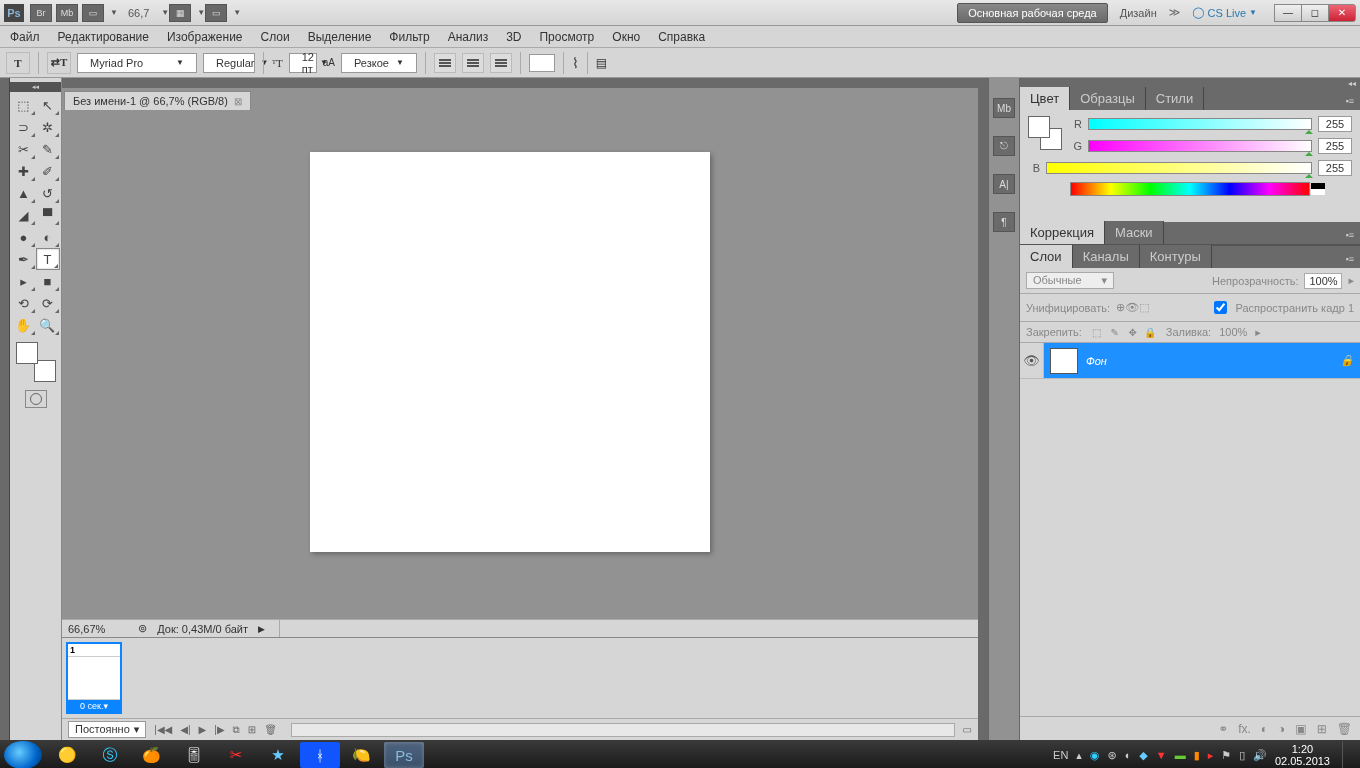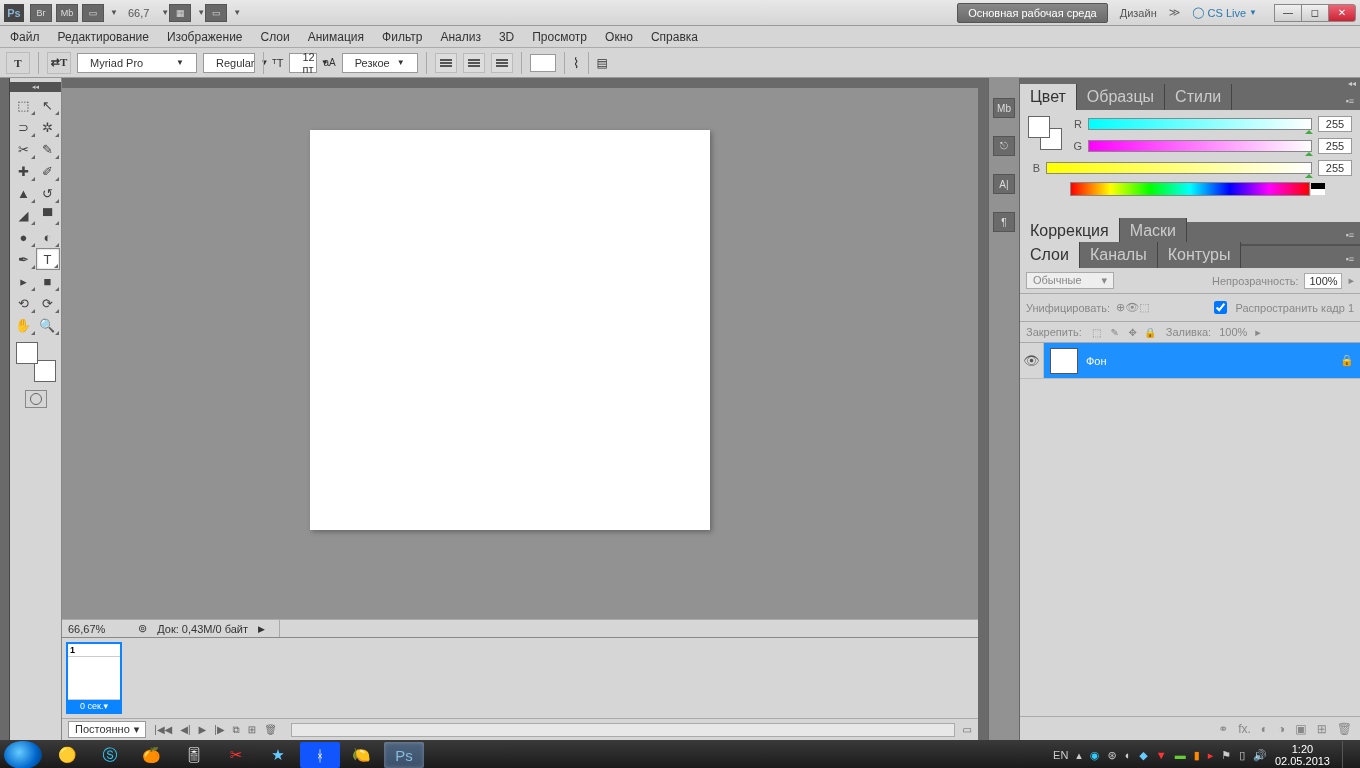--- a/index.html
+++ b/index.html
@@ -59,21 +59,21 @@
 .anim-frame .time{font-size:9px;text-align:center;background:#0a84ff;color:#fff;padding:1px}
 .anim-controls{height:22px;background:#d6d6d6;border-top:1px solid #aaa;display:flex;align-items:center;padding:0 6px;gap:8px}
 .anim-controls .dd{border:1px solid #999;background:#fff;padding:1px 6px;font-size:11px;display:flex;gap:4px}
 .play-btn{font-size:10px;color:#666}
 .right-collapse{width:10px;background:#6a6a6a}
 .right-dock{width:32px;background:#929292;border-left:1px solid #666;border-right:1px solid #666;display:flex;flex-direction:column;align-items:center;padding-top:20px;gap:18px}
 .dock-icon{width:22px;height:20px;background:#6a6a6a;color:#ddd;font-size:10px;display:flex;align-items:center;justify-content:center;border:1px solid #555}
 .panels{width:340px;background:#535353;display:flex;flex-direction:column}
 .panel-collapse{height:10px;background:#6a6a6a;display:flex;justify-content:flex-end;padding-right:4px;color:#ccc;font-size:8px;align-items:center}
 .panel-tabs{height:22px;background:#6a6a6a;display:flex;align-items:flex-end}
-.ptab{padding:4px 10px;font-size:16px;color:#ccc;background:#6a6a6a;border-right:1px solid #444}
+.ptab{padding:4px 10px;font-size:13px;color:#ccc;background:#6a6a6a;border-right:1px solid #444}
 .ptab.active{background:#d6d6d6;color:#333}
 .panel-body{background:#d6d6d6;padding:6px 8px}
 .color-panel{height:112px}
 .color-preview{float:left;width:34px;height:34px;position:relative;margin-right:8px}
 .color-preview .f{position:absolute;width:22px;height:22px;background:#fff;border:1px solid #666;top:0;left:0}
 .color-preview .b{position:absolute;width:22px;height:22px;background:#fff;border:1px solid #666;bottom:0;right:0}
 .rgb-row{display:flex;align-items:center;margin-bottom:6px;gap:6px}
 .rgb-row .lbl{width:12px;text-align:right;color:#555}
 .rgb-slider{flex:1;height:12px;border:1px solid #888;position:relative}
 .rgb-slider::after{content:"";position:absolute;right:-2px;bottom:-5px;width:0;height:0;border:4px solid transparent;border-bottom-color:#4a4}
@@ -88,21 +88,21 @@
 .layer-controls{background:#d6d6d6;padding:4px 6px;border-bottom:1px solid #aaa;display:flex;align-items:center;gap:6px;font-size:11px;color:#888}
 .layer-controls .dd{border:1px solid #aaa;background:#eee;padding:1px 6px;color:#888;display:flex;gap:20px}
 .layer-controls .opa-input{border:1px solid #aaa;background:#fff;padding:1px 4px;width:38px;text-align:right;color:#333}
 .layer-controls .ml-auto{margin-left:auto}
 .layer-lock-row{background:#d6d6d6;padding:3px 6px;border-bottom:1px solid #aaa;display:flex;align-items:center;gap:8px;font-size:11px;color:#888}
 .layer-lock-row .icons{display:flex;gap:4px}
 .layer-lock-row .lico{width:14px;height:14px;display:flex;align-items:center;justify-content:center;font-size:10px}
 .layers-list{flex:1;background:#d6d6d6;overflow:auto}
 .layer-row{display:flex;align-items:center;height:36px;border-bottom:1px solid #bbb}
 .layer-eye{width:24px;text-align:center;font-size:13px;color:#555;border-right:1px solid #bbb;height:100%;display:flex;align-items:center;justify-content:center}
-.layer-content{flex:1;background:#1e90ff;color:#fff;height:100%;display:flex;align-items:center;padding:0 6px;gap:8px;}
+.layer-content{flex:1;background:#1e90ff;color:#fff;height:100%;display:flex;align-items:center;padding:0 6px;gap:8px;font-style:italic}
 .layer-thumb{width:28px;height:26px;background:#fff;border:1px solid #555}
 .layer-lock{margin-left:auto;font-size:11px}
 .layers-footer{height:24px;background:#d6d6d6;border-top:1px solid #aaa;display:flex;align-items:center;justify-content:flex-end;gap:10px;padding:0 8px;color:#888;font-size:12px}
 .taskbar{height:30px;background:linear-gradient(#3a3a3a,#181818);display:flex;align-items:center;padding:0 4px;color:#fff;font-size:11px}
 .start-orb{width:38px;height:28px;background:radial-gradient(circle at 40% 40%,#6cf,#06c 60%,#036);border-radius:50%;margin-right:6px;position:relative}
 .task-icon{width:40px;height:26px;display:flex;align-items:center;justify-content:center;font-size:15px;margin-right:2px;border-radius:2px}
 .task-icon.active{background:rgba(120,180,255,0.35);box-shadow:inset 0 0 4px rgba(255,255,255,0.3)}
 .tray{margin-left:auto;display:flex;align-items:center;gap:8px;padding-right:6px}
 .tray-icon{font-size:11px;color:#ccc}
 .tray-clock{text-align:center;line-height:12px;font-size:11px}
@@ -137,21 +137,21 @@
       <div class="win-btn win-close">✕</div>
     </div>
   </div>
 </div>
 
 <div class="menubar">
   <span>Файл</span>
   <span>Редактирование</span>
   <span>Изображение</span>
   <span>Слои</span>
-  <span>Анимация</span>
+  <span>Выделение</span>
   <span>Фильтр</span>
   <span>Анализ</span>
   <span>3D</span>
   <span>Просмотр</span>
   <span>Окно</span>
   <span>Справка</span>
 </div>
 
 <div class="optbar">
   <div class="opt-tool">T</div>
@@ -159,21 +159,21 @@
   <div class="opt-tool" style="font-size:11px">⇄T</div>
   <div class="opt-dd" style="width:120px">
       <span>Myriad Pro</span>
       <span class="arrow">▼</span>
     </div>
   <div class="opt-dd" style="width:52px">
       <span>Regular</span>
       <span class="arrow">▼</span>
     </div>
   <div class="opt-sep"></div>
-  <span style="font-family:Liberation Sans, sans-serif">ᵀT</span>
+  <span style="font-family:Liberation Serif, serif">ᵀT</span>
   <div class="opt-dd" style="width:28px">
       <span>12 пт</span>
       <span class="arrow">▼</span>
     </div>
   <span style="font-size:10px">aA</span>
   <div class="opt-dd" style="width:76px">
       <span>Резкое</span>
       <span class="arrow">▼</span>
     </div>
   <div class="opt-sep"></div>
@@ -244,20 +244,26 @@
       </div>
     <div class="fg-bg">
         <div class="bg"></div>
         <div class="fg"></div>
       </div>
     <div class="mask-mode"></div>
   </div>
 
   <div class="doc-area">
     <div class="doc-collapse"></div>
+    <div class="doc-tabs">
+      <div class="doc-tab">
+          <span>Без имени-1 @ 66,7% (RGB/8)</span>
+          <span class="x">⊠</span>
+        </div>
+    </div>
     <div class="canvas-wrap">
       <div class="canvas"></div>
     </div>
     <div class="status-bar">
       <span class="zoom">66,67%</span>
       <span>⊚</span>
       <span>Док: 0,43M/0 байт</span>
       <span class="arrow">▶</span>
       <div style="flex:1;border-left:1px solid #aaa;height:100%;margin-left:4px"></div>
     </div>

